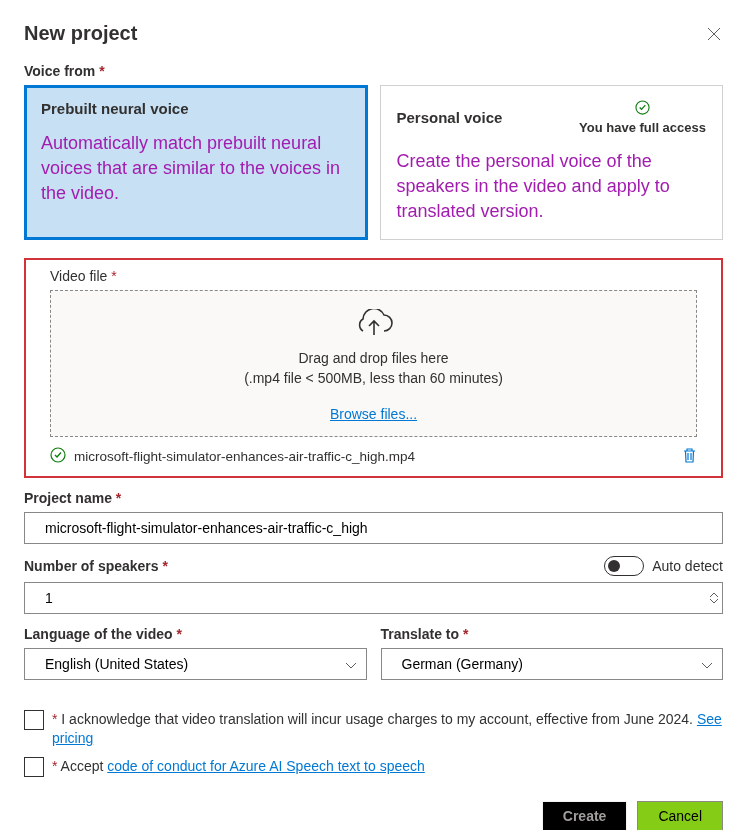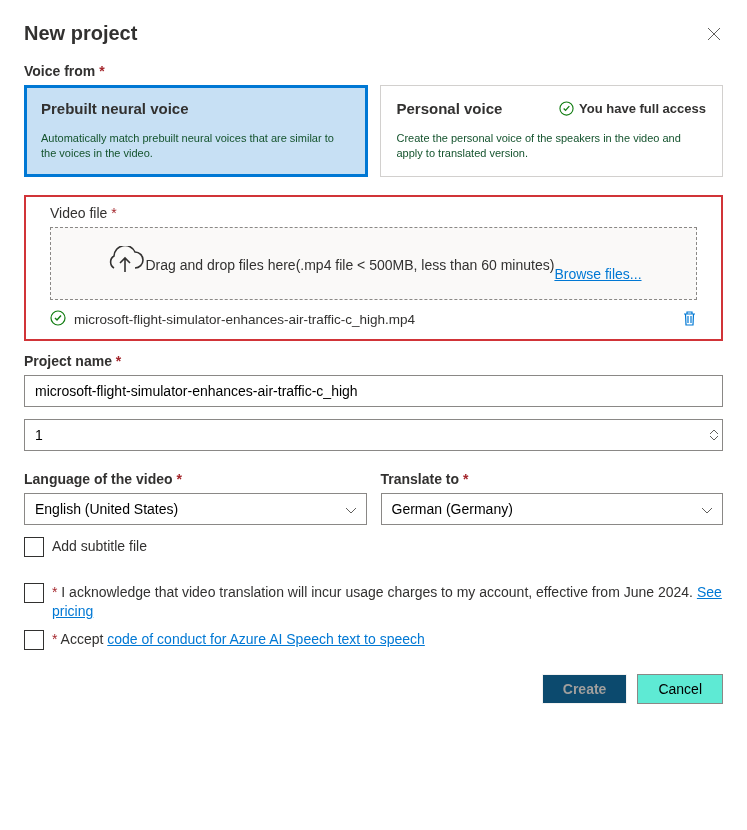--- a/index.html
+++ b/index.html
@@ -25,53 +25,53 @@
     cursor: pointer;
     background: #fff;
   }
   .voice-card.selected {
     border: 3px solid #0078d4;
     background: #c7e0f4;
     padding: 12px 14px;
   }
   .voice-card-header { display: flex; align-items: center; gap: 8px; margin-bottom: 14px; }
   .voice-card-title { font-weight: 700; font-size: 15px; }
-  .voice-card-desc { font-size: 11px; color: #14532d; line-height: 1.4; }
-  .access-badge { margin-left: auto; display: inline-flex; align-items: center; gap: 5px; font-weight: 600; font-size: 13px; }
+  .voice-card-desc { font-size: 18px; color: #a21caf; line-height: 1.4; }
+  .access-badge { margin-left: auto; display: inline-flex; align-items: center; gap: 5px; font-weight: 600; font-size: 13px; flex-direction: column; }
   .access-badge svg { flex-shrink: 0; }
   .video-section {
     border: 2px solid #d13438;
     padding: 8px 24px 10px;
     margin-bottom: 12px;
   }
   .dropzone {
     border: 1px dashed #8a8886;
     background: #faf9f8;
     display: flex;
-    flex-direction: row;
+    flex-direction: column;
     align-items: center;
     justify-content: center;
     padding: 18px 0 14px;
     margin-top: 6px;
     cursor: pointer;
   }
   .upload-icon { color: #323130; margin-bottom: 6px; }
   .drop-text { font-size: 14px; color: #323130; margin: 2px 0; }
   .drop-hint { font-size: 14px; color: #323130; margin: 2px 0; }
   .browse-link { color: #0078d4; text-decoration: underline; cursor: pointer; margin-top: 18px; }
   .file-row { display: flex; align-items: center; gap: 8px; margin-top: 10px; font-size: 13.5px; }
   .file-row .check { color: #107c10; flex-shrink: 0; }
   .file-row .trash { margin-left: auto; color: #0078d4; cursor: pointer; }
   .form-row { margin-bottom: 12px; }
   .half-row { display: flex; gap: 14px; }
-  .half-row > div { flex: 1; margin-top: 8px; }
+  .half-row > div { flex: 1; }
   .text-input, .select-input, .spin-input {
     width: 100%;
     border: 1px solid #8a8886;
-    padding: 6px 10px;
+    padding: 6px 20px;
     font-size: 14px;
     font-family: inherit;
     height: 32px;
     background: #fff;
   }
   .select-wrap { position: relative; }
   .select-wrap .chev { position: absolute; right: 10px; top: 50%; transform: translateY(-50%); pointer-events: none; color: #605e5c; }
   .spin-wrap { position: relative; }
   .spin-wrap .spinners { position: absolute; right: 4px; top: 50%; transform: translateY(-50%); display: flex; flex-direction: column; pointer-events: none; color: #605e5c; }
   .speakers-header { display: flex; align-items: center; justify-content: space-between; margin-bottom: 6px; }
@@ -84,22 +84,22 @@
   .toggle .knob {
     position: absolute; left: 3px; top: 50%; transform: translateY(-50%);
     width: 12px; height: 12px; border-radius: 50%; background: #323130;
   }
   .checkbox-row { display: flex; align-items: flex-start; gap: 8px; margin: 8px 0; font-size: 14px; line-height: 1.4; }
   .fake-checkbox {
     width: 20px; height: 20px; border: 1px solid #323130; flex-shrink: 0; cursor: pointer; background: #fff;
   }
   .link { color: #0078d4; text-decoration: underline; cursor: pointer; }
   .footer { display: flex; justify-content: flex-end; gap: 10px; margin-top: 24px; }
-  .btn { padding: 6px 20px; font-size: 14px; font-family: inherit; border: 1px solid #8a8886; background: #5eead4; cursor: pointer; font-weight: 600; min-width: 80px; }
-  .btn.primary { background: #0c4a6e; color: #a19f9d; border-color: #f3f2f1; cursor: default; }
+  .btn { padding: 6px 20px; font-size: 14px; font-family: inherit; border: 1px solid #8a8886; background: #84cc16; cursor: pointer; font-weight: 600; min-width: 80px; }
+  .btn.primary { background: #000000; color: #a19f9d; border-color: #f3f2f1; cursor: default; }
   .btn.secondary { font-weight: 400; }
 </style>
 </head>
 <body>
 
 <div class="dialog">
 
   <div class="header">
     <h1 class="title">New project</h1>
     <div class="close-btn">
@@ -166,20 +166,31 @@
   </div>
 
   <div class="form-row">
     <div class="field-label">
       <span>Project name</span> <span class="req">*</span>
     </div>
     <input class="text-input" value="microsoft-flight-simulator-enhances-air-traffic-c_high" style="">
   </div>
 
   <div class="form-row">
+    <div class="speakers-header">
+      <div class="field-label" style="margin-bottom:0">
+        <span>Number of speakers</span> <span class="req">*</span>
+      </div>
+      <div class="toggle-wrap">
+        <div class="toggle">
+            <div class="knob"></div>
+          </div>
+        <span>Auto detect</span>
+      </div>
+    </div>
     <div class="spin-wrap">
       <input class="spin-input" value="1" style="">
       <div class="spinners">
         <svg width="10" height="6" viewBox="0 0 10 6">
             <path d="M1 5 L5 1 L9 5" fill="none" stroke="currentColor" stroke-width="1"></path>
           </svg>
         <svg width="10" height="6" viewBox="0 0 10 6">
             <path d="M1 1 L5 5 L9 1" fill="none" stroke="currentColor" stroke-width="1"></path>
           </svg>
       </div>
@@ -204,24 +215,20 @@
       </div>
       <div class="select-wrap">
         <input class="select-input" readonly="" value="German (Germany)" style="">
         <span class="chev"><svg width="12" height="7" viewBox="0 0 12 7">
               <path d="M1 1 L6 6 L11 1" fill="none" stroke="currentColor" stroke-width="1"></path>
             </svg></span>
       </div>
     </div>
   </div>
 
-  <div class="checkbox-row">
-    <div class="fake-checkbox"></div>
-    <span>Add subtitle file</span>
-  </div>
 
   <div style="height:10px"></div>
 
   <div class="checkbox-row">
     <div class="fake-checkbox"></div>
     <span>
       <span class="req">* </span><span>I acknowledge that video translation will incur usage charges to my account, effective from June 2024. </span><span class="link">See pricing</span>
     </span>
   </div>
 

